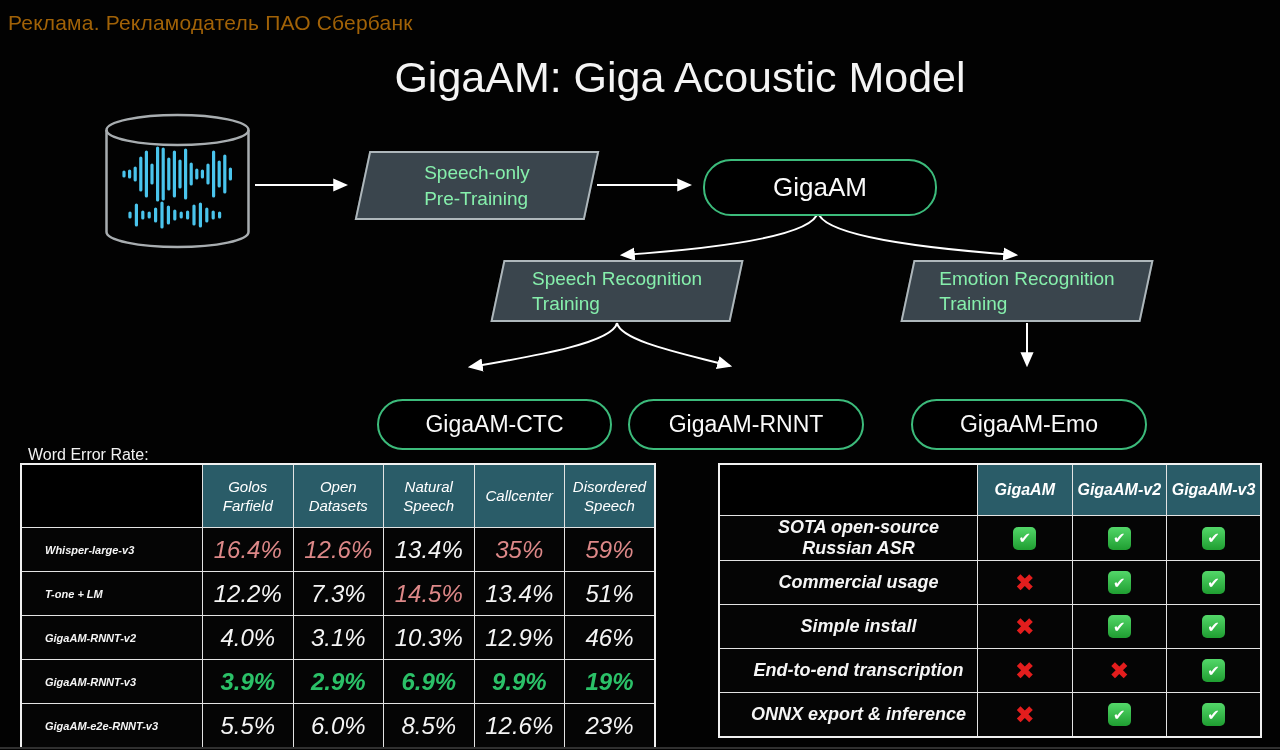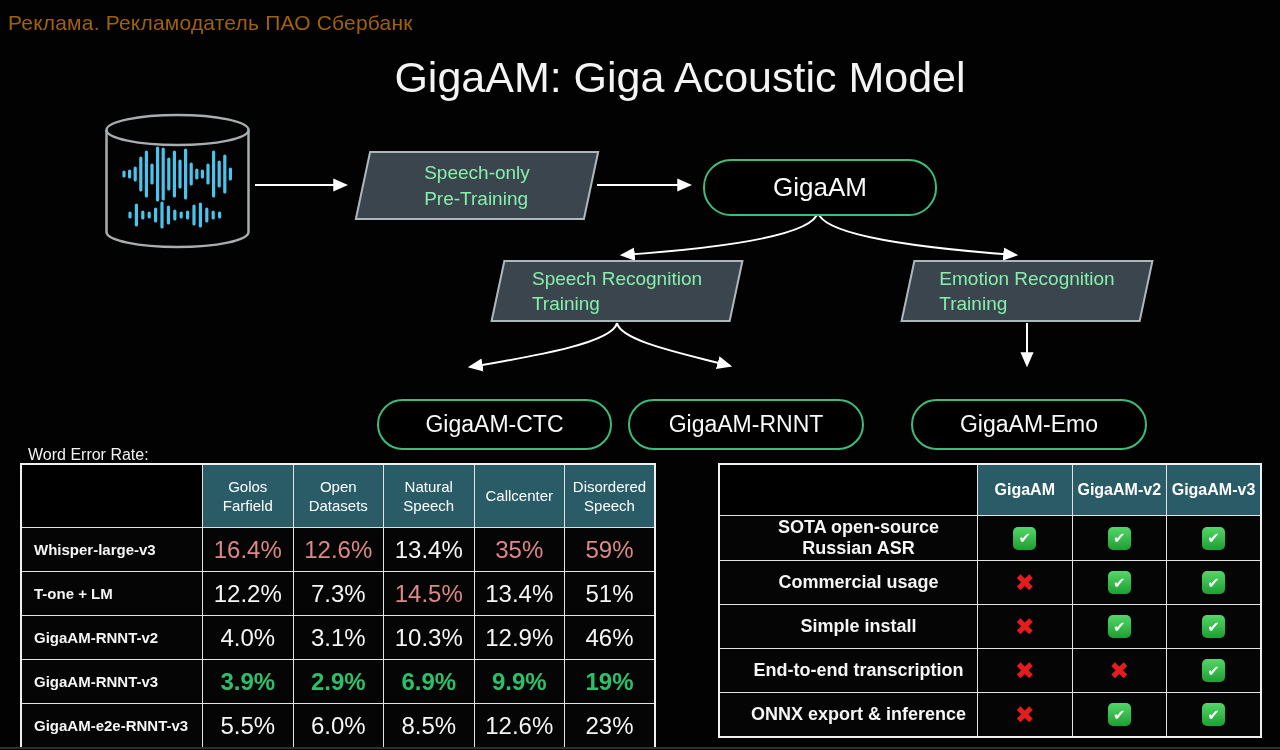--- a/index.html
+++ b/index.html
@@ -21,27 +21,27 @@
   
   .pill{position:absolute;display:flex;align-items:center;justify-content:center;
         background:#000;border:2px solid var(--accent-green,#3cbb7b);border-radius:28px;
         color:#fafafa;}
   .pill.big{font-size:26px;}
   .pill.small{font-size:23px;margin-top:22px;}
   .wer-label{position:absolute;left:28px;top:410px;font-size:16px;color:#f2f2f2;margin-top:36px;}
   
   .tablewrap{position:absolute;}
   table{border-collapse:collapse;table-layout:fixed;background:#050505;
-        border:2.5px solid #f0f0f0;}
+        border:2.5px solid #f0f0f0;font-style:italic;}
   th,td{border:1.5px solid var(--table-border,#e3e3e3);overflow:hidden;}
   .wer{width:636px;}
   .wer thead th{background:var(--teal-header,#2a5c68);font-weight:400;font-size:15px;
                 line-height:1.3;height:58px;color:#fff;padding:2px 3px;}
   .wer thead th.corner{background:#000;width:174px;}
-  .wer tbody th{text-align:left;padding-left:12px;font-size:15px;font-weight:700;height:41px;}
+  .wer tbody th{text-align:left;padding-left:23px;font-size:11px;font-weight:700;height:41px;}
   .wer td{text-align:center;font-size:24px;}
   .wer td.red{color:var(--bad-red,#dd8888);}
   .wer td.green{color:var(--good-green,#2bc168);font-weight:700;text-align:center;}
   .feat{width:544px;}
   .feat thead th{background:var(--teal-header,#2a5c68);font-weight:700;font-size:16px;
                  height:46px;color:#fff;padding:2px;}
   .feat thead th.corner{background:#000;width:253px;}
   .feat tbody th{text-align:center;padding-left:21px;font-size:18px;font-weight:700;height:41px;}
   .feat td{text-align:center;vertical-align:middle;}
   .chk{display:inline-flex;width:23px;height:23px;border-radius:5px;align-items:center;

